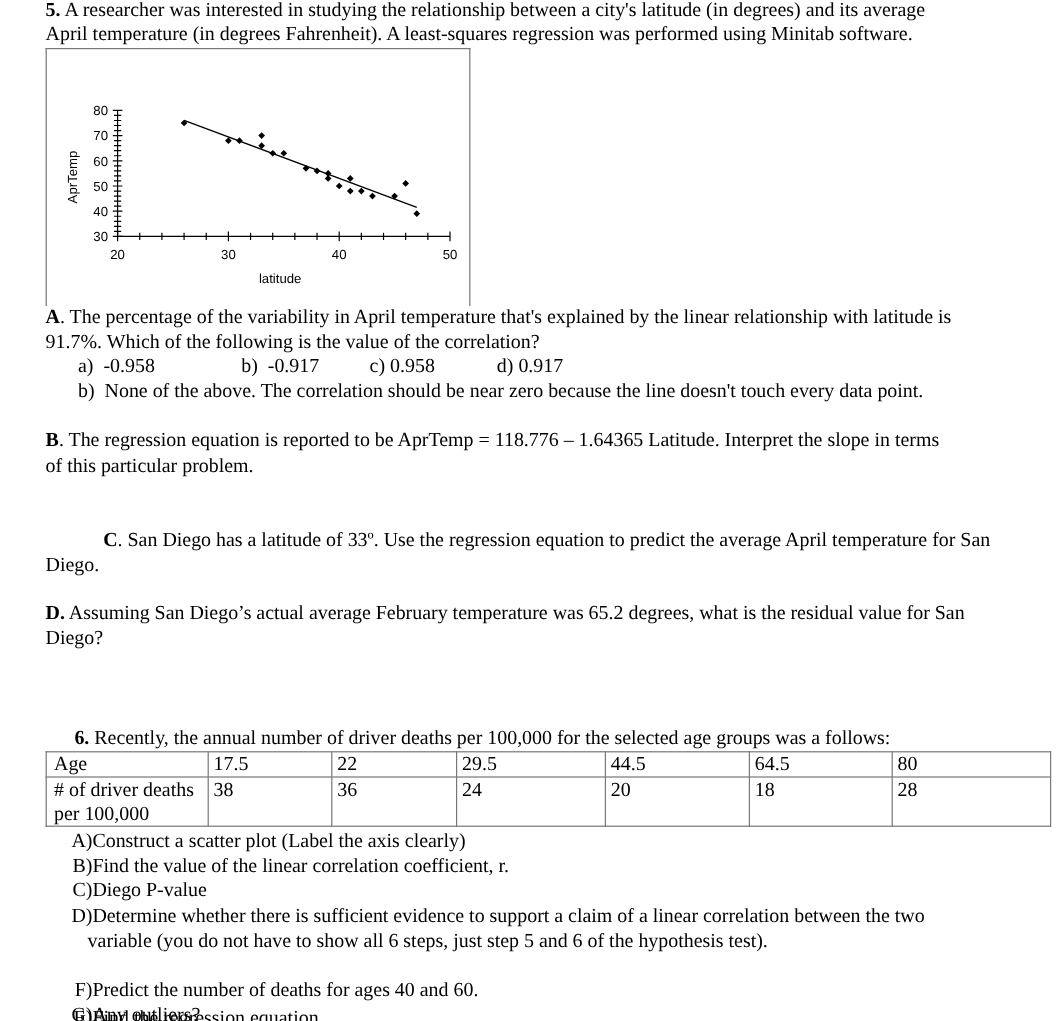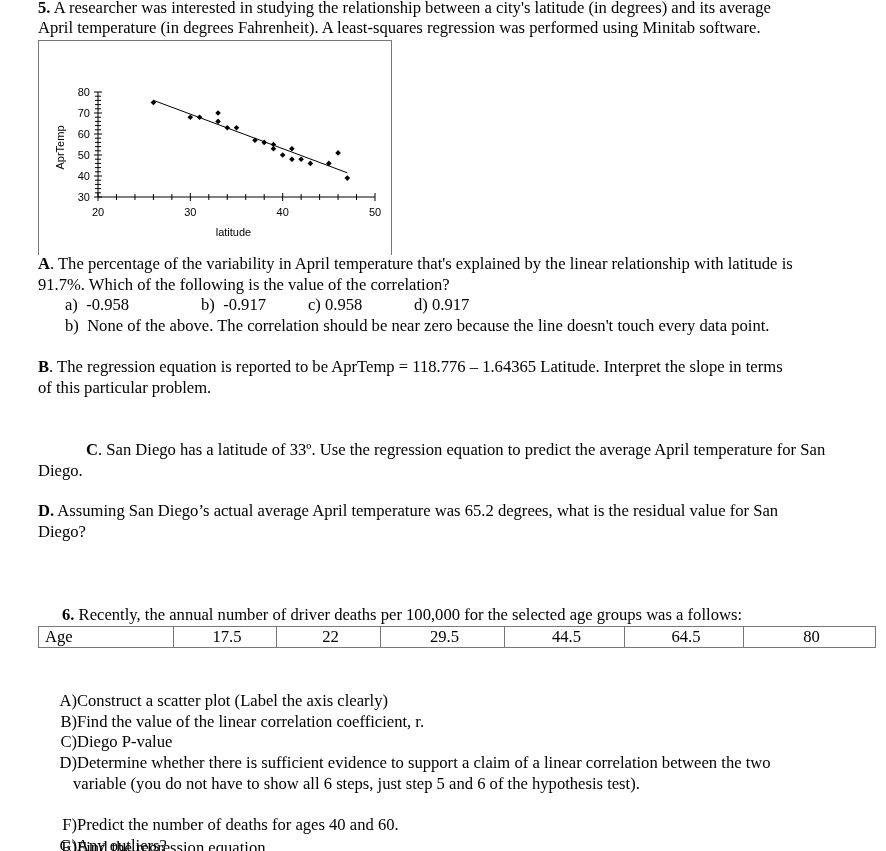--- a/index.html
+++ b/index.html
@@ -19,21 +19,21 @@
   }
   #chart-svg { position: absolute; left: 0; top: 0; }
 
   
   #deaths-table {
     position: absolute; left: 38px; top: 626px; width: 837px;
     border-collapse: collapse; table-layout: fixed;
     font-size: 16.6px; line-height: 20px;
   }
   #deaths-table td {
-    border: 1px solid #777; padding: 0 0 0 4px; vertical-align: top; text-align: center;
+    border: 1px solid #777; padding: 0 0 0 4px; vertical-align: top; 
   }
   #deaths-table td.rowhead { text-align: left; padding-left: 6px; }
   #deaths-table tr.r1 td { height: 20px; margin-left: 24px; }
   #deaths-table tr.r2 td { height: 40px; }
 
   .list-item { position: absolute; left: 50px; white-space: nowrap; text-align: right; }
   .list-item .mk { display: inline-block; width: 27px; }
   .indent2 { position: absolute; left: 73px; white-space: nowrap; }
 </style>
 </head>
@@ -132,21 +132,21 @@
   <span style="position:absolute; left:349px;"><span>d)</span> <span>0.917</span></span>
 </div>
 <div class="line" style="left:65px; top:316px;"><span>b)</span>&nbsp; <span>None of the above.  The correlation should be near zero because the line doesn't touch every data point.</span></div>
 
 <div class="line" style="left:38px; top:357px;"><b>B</b><span>.  The regression equation is reported to be AprTemp = 118.776 – 1.64365 Latitude.  Interpret the slope in terms</span></div>
 <div class="line" style="left:38px; top:378px;"><span>of this particular problem.</span></div>
 
 <div class="line" style="left:38px; top:440px;margin-left:48px;"><b>C</b><span>.  San Diego has a latitude of 33º.  Use the regression equation to predict the average April temperature   for San</span></div>
 <div class="line" style="left:38px; top:461px;"><span>Diego.</span></div>
 
-<div class="line" style="left:38px; top:501px;"><b>D.</b><span>  Assuming San Diego’s actual average April temperature was 65.2 degrees, what is the residual value for San</span></div>
+<div class="line" style="left:38px; top:501px;"><b>D.</b><span>  Assuming San Diego’s actual average February temperature was 65.2 degrees, what is the residual value for San</span></div>
 <div class="line" style="left:38px; top:522px;"><span>Diego?</span></div>
 
 <div class="line" style="left:38px; top:605px;margin-left:24px;"><b>6.</b><span> Recently, the annual number of driver deaths per 100,000 for the selected age groups was a follows:</span></div>
 
 <table id="deaths-table">
   <colgroup>
     <col style="width:135px">
       <col style="width:103px">
       <col style="width:104px">
       <col style="width:124px">
@@ -157,20 +157,29 @@
   <tbody>
       <tr class="r1">
     <td class="rowhead">Age</td>
     <td>17.5</td>
     <td>22</td>
     <td>29.5</td>
     <td>44.5</td>
     <td>64.5</td>
     <td>80</td>
   </tr>
+  <tr class="r2">
+    <td class="rowhead" style="white-space:normal;"># of driver deaths per 100,000</td>
+    <td>38</td>
+    <td>36</td>
+    <td>24</td>
+    <td>20</td>
+    <td>18</td>
+    <td>28</td>
+  </tr>
 </tbody>
   </table>
 
 <div class="list-item" style="top:691px;"><span class="mk">A)</span><span>Construct a scatter plot (Label the axis clearly)</span></div>
 <div class="list-item" style="top:712px;"><span class="mk">B)</span><span>Find the value of the linear correlation coefficient, r.</span></div>
 <div class="list-item" style="top:732px;"><span class="mk">C)</span><span>Diego P-value</span></div>
 <div class="list-item" style="top:753px;"><span class="mk">D)</span><span>Determine whether there is sufficient evidence to support a claim of a linear correlation between the two</span></div>
 <div class="indent2" style="top:774px;"><span>variable (you do not have to show all 6 steps, just step 5 and 6 of the hypothesis test).</span></div>
 <div class="list-item" style="top:794px;margin-top:44px;"><span class="mk">E)</span><span>Find the regression equation.</span></div>
 <div class="list-item" style="top:815px;"><span class="mk">F)</span><span>Predict the number of deaths for ages 40 and 60.</span></div>

